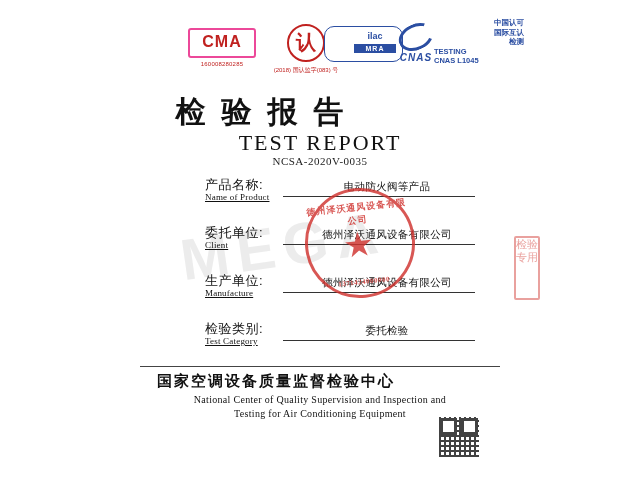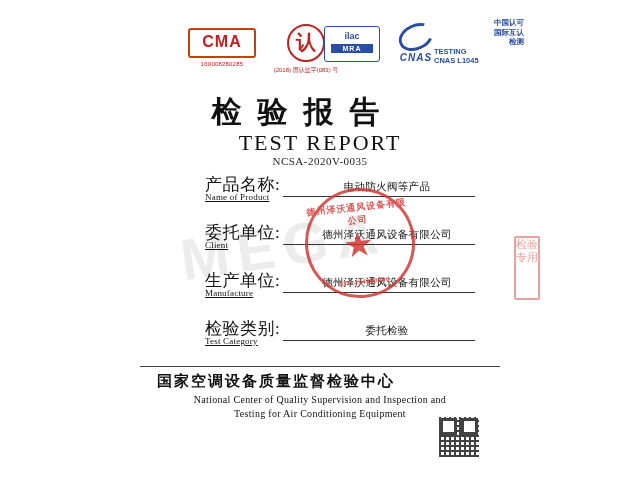--- a/index.html
+++ b/index.html
@@ -31,21 +31,21 @@
     position: absolute;
     left: 186px;
     top: 18px;
     width: 72px;
     text-align: center;
   }
   .cma-box {
     width: 64px;
     height: 26px;
     margin: 0 auto;
-    border: 2px solid #c2410c;
+    border: 2px solid #ec4899;
     border-radius: 3px;
     color: #c0211f;
     font-family: "Liberation Sans", sans-serif;
     font-weight: bold;
     font-size: 16px;
     line-height: 24px;
     letter-spacing: 1px;
   }
   .cma-code {
     margin-top: 3px;
@@ -83,23 +83,24 @@
   }
 
   
   .mark-ilac {
     position: absolute;
     left: 324px;
     top: 16px;
     width: 54px;
     height: 34px;
     border: 1px solid #2b4ea2;
-    border-radius: 3px;
+    border-radius: 10px;
     background: #ffffff;
     text-align: center;
+    padding-left: 23px;
   }
   .ilac-top {
     color: #2b4ea2;
     font-family: "Liberation Sans", sans-serif;
     font-size: 9px;
     font-weight: bold;
     line-height: 11px;
     margin-top: 4px;
   }
   .ilac-bar {
@@ -165,21 +166,20 @@
     top: 92px;
     left: 0;
     width: 519px;
     text-align: center;
     font-family: "Liberation Serif", serif;
     font-size: 30px;
     font-weight: bold;
     letter-spacing: 16px;
     text-indent: 16px;
     color: #111111;
-    padding-left: 36px;
   }
   .title-en {
     position: absolute;
     top: 130px;
     left: 0;
     width: 640px;
     text-align: center;
     font-family: "Liberation Serif", serif;
     font-size: 22px;
     letter-spacing: 2px;
@@ -209,22 +209,22 @@
     height: 48px;
   }
   .field-label {
     position: absolute;
     left: 0;
     top: 0;
     width: 78px;
     line-height: 13px;
   }
   .label-cn {
-    font-family: Liberation Serif, serif;
-    font-size: 17px;
+    font-family: Liberation Sans, sans-serif;
+    font-size: 13px;
     color: #111111;
     letter-spacing: 0.5px;
   }
   .label-en {
     font-family: "Liberation Serif", serif;
     font-size: 9px;
     color: #111111;
     letter-spacing: 0.2px;
     text-decoration: underline;
   }

